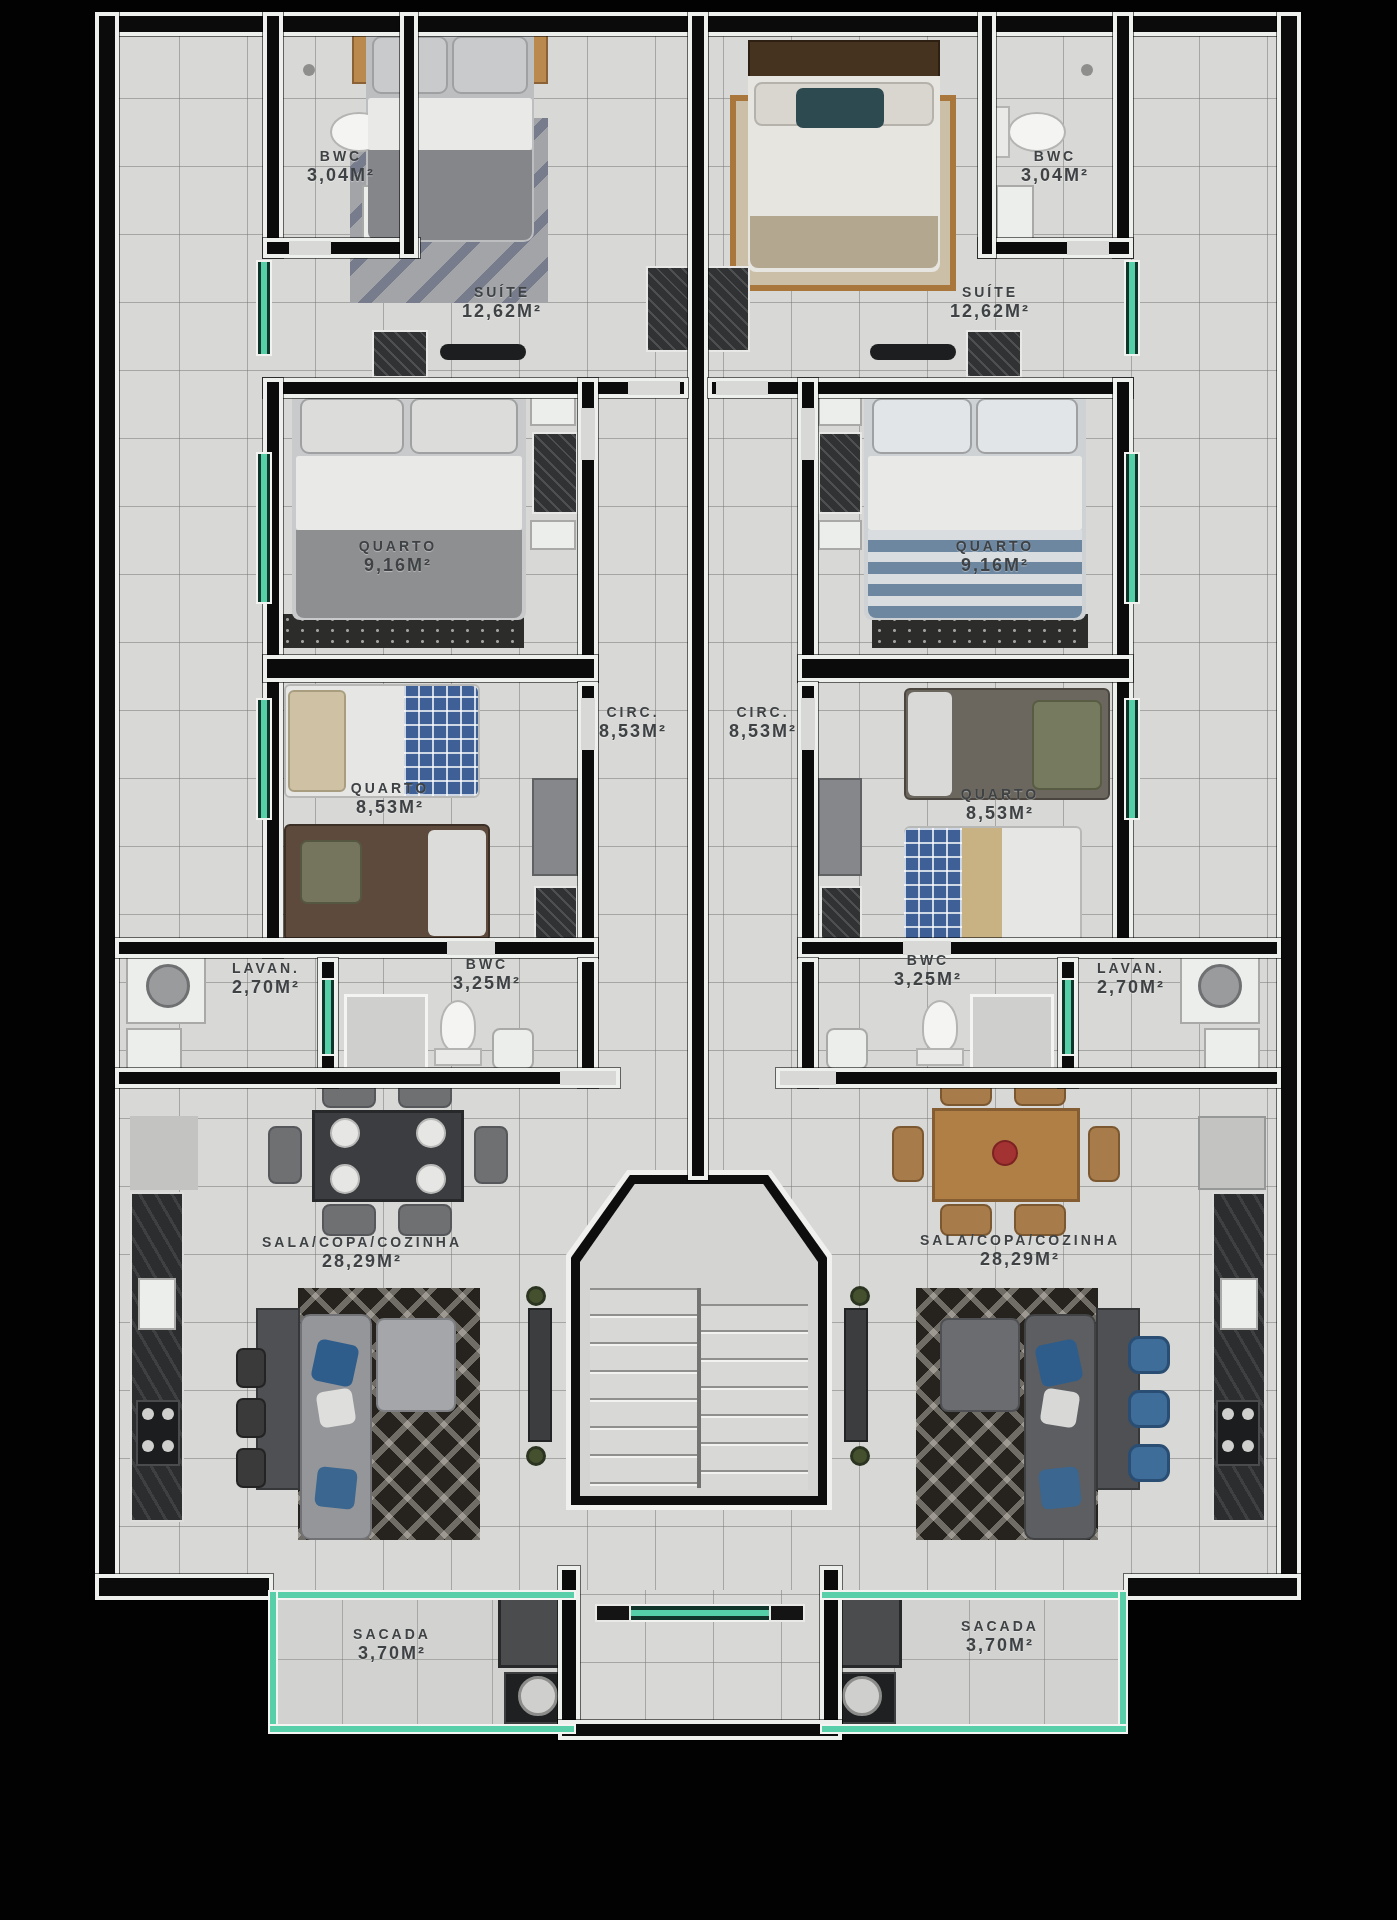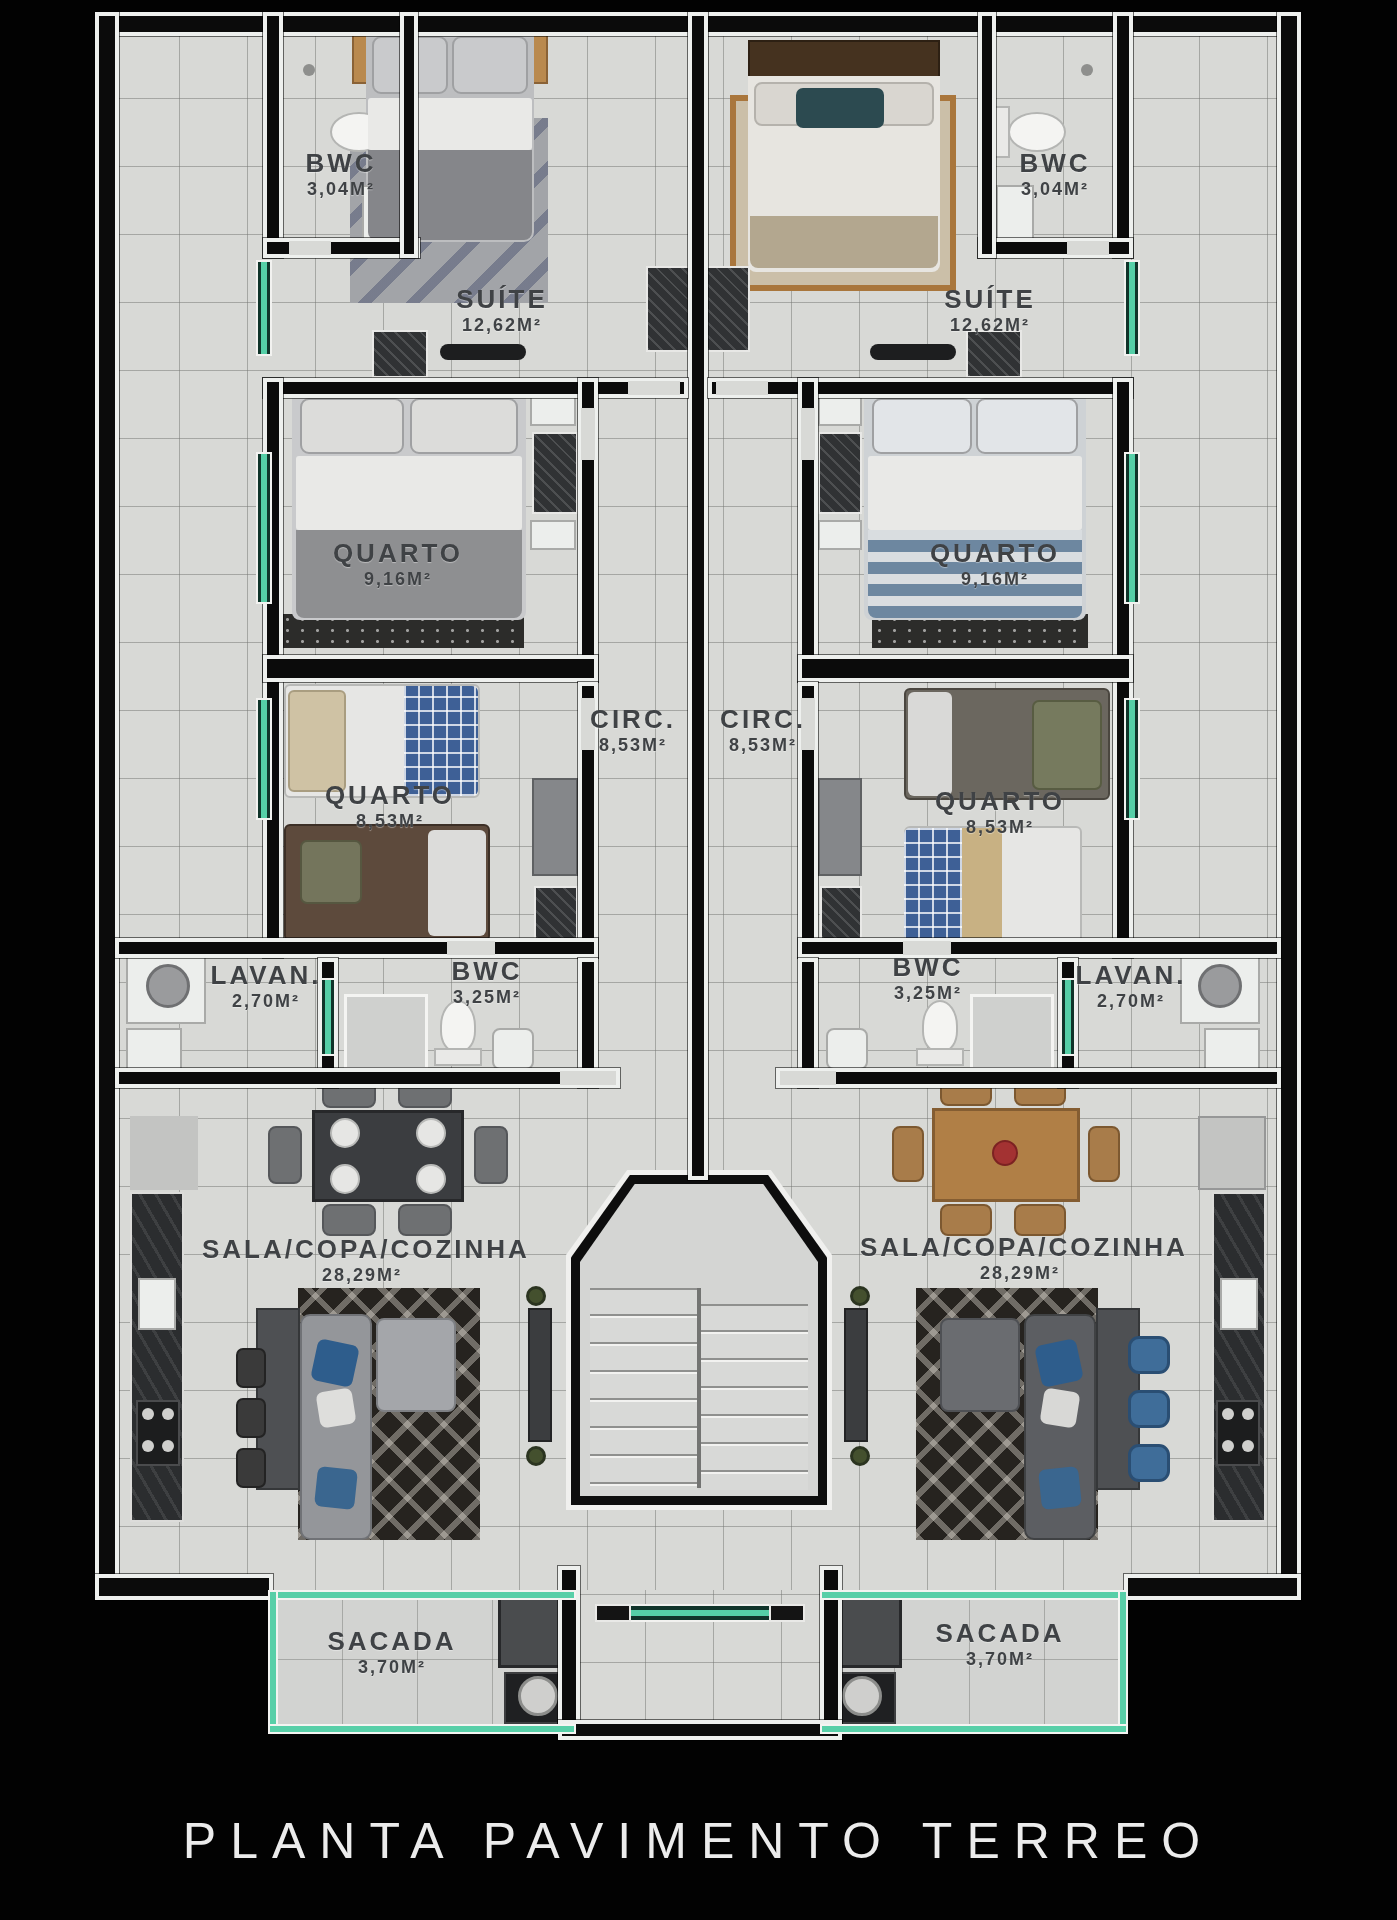--- a/index.html
+++ b/index.html
@@ -41,21 +41,21 @@
      repeating-linear-gradient(90deg, rgba(255,255,255,.75) 0 2px, transparent 2px 14px);}
   .chair{background:#6e7072;border-radius:8px;border:2px solid #55575a;}
   .chair-wood{background:#a87c4a;border-radius:8px;border:2px solid #7c5830;}
   .stool-blue{background:#3f6d99;border:3px solid #2a4e73;border-radius:11px;}
   .stool-dark{background:#3a3a3a;border:2px solid #232323;border-radius:7px;}
   .plate{background:#e6e6e4;border-radius:50%;border:2px solid #b9bab8;}
   .plant{background:#44502e;border:3px solid #2b3420;border-radius:50%;}
   
   .rlabel{color:#3f4245;text-align:center;letter-spacing:3px;font-weight:bold;line-height:1.18;
           text-shadow:0 1px 1px rgba(255,255,255,.4);z-index:40;}
-  .rlabel .l1{display:block;font-size:26px;}
+  .rlabel .l1{display:block;font-size:14px;}
   .rlabel .l2{display:block;font-size:18px;letter-spacing:2px;}
   .title{left:0;right:0;text-align:center;color:#ececec;font-size:50px;letter-spacing:14px;
          font-weight:400;z-index:50;}
   .z1{z-index:1}.z2{z-index:2}.z3{z-index:3}.z10{z-index:10}.z20{z-index:20}.z25{z-index:25}.z30{z-index:30}
 </style>
 </head>
 <body>
 
 <div id="canvas">
 
@@ -371,17 +371,14 @@
   </div>
   <div class="el rlabel" style="left:272px;top:1626px;width:240px">
     <span class="l1">SACADA</span>
     <span class="l2">3,70M²</span>
   </div>
   <div class="el rlabel" style="left:880px;top:1618px;width:240px">
     <span class="l1">SACADA</span>
     <span class="l2">3,70M²</span>
   </div>
 
-  <div class="el title" style="top:1812px">
-    <span>PLANTA PAVIMENTO TERREO</span>
-  </div>
 
 </div>
 
 </body></html>

